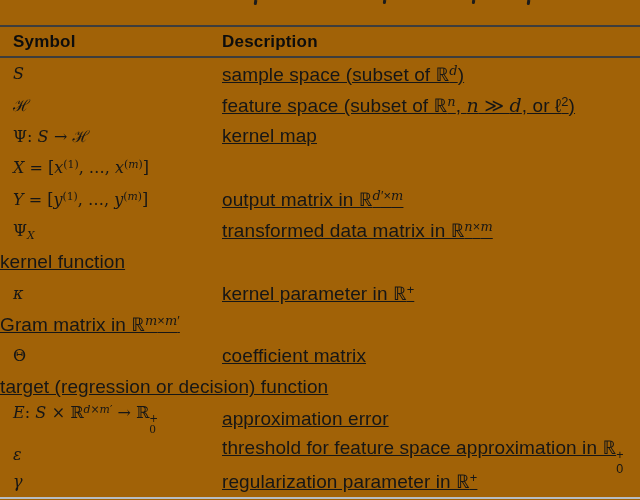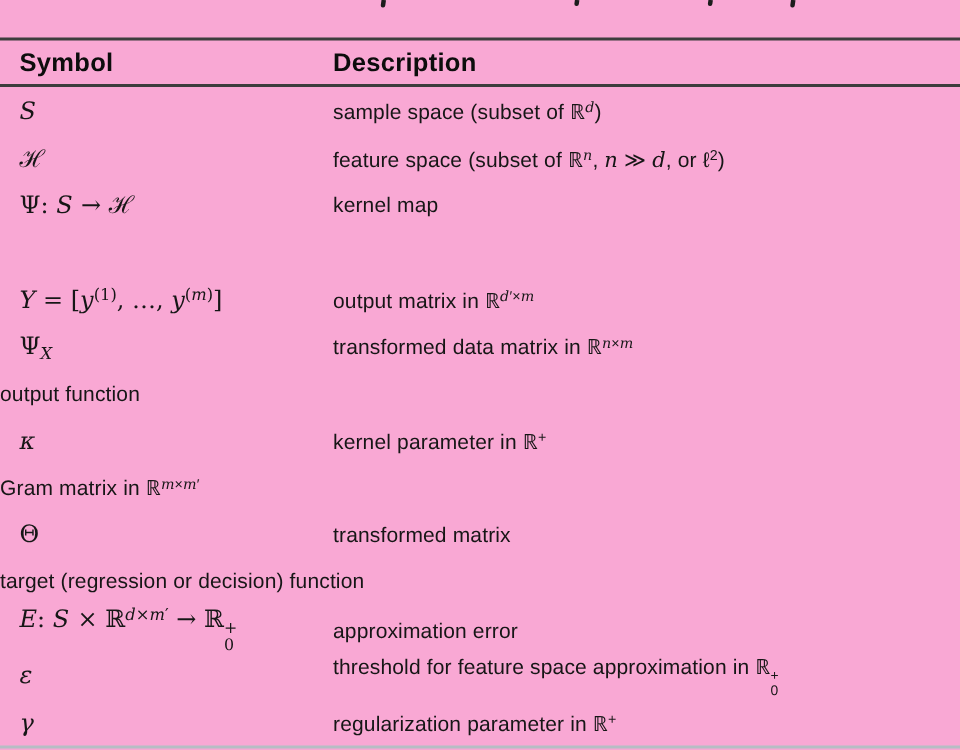--- a/index.html
+++ b/index.html
@@ -1,19 +1,19 @@
 <!DOCTYPE html>
 <html><head>
 <meta charset="utf-8">
 <style>
   html,body{margin:0;padding:0;background:#ffffff;}
   .page{
     position:relative;
     width:640px;height:500px;
-    background:#f9a8d4;
+    background:#a16207;
     overflow:hidden;
     font-family:"Liberation Sans", sans-serif;
     color:#141414;
   }
   
   .frag{
     position:absolute;top:0;width:3px;height:5px;
     background:#1c1c1c;border-radius:0 0 2px 2px;transform:rotate(8deg);
   }
   
@@ -36,21 +36,21 @@
     display:grid;grid-template-columns:222px 1fr;align-items:center;
     height:31.35px;
   }
   .cell{white-space:nowrap;}
   .cell-symbol{
     padding-left:13px;
     font-family:"DejaVu Serif", serif;
     font-size:16px;color:#161616;
   }
   .cell-desc{
-    font-size:14px;color:#161616;letter-spacing:0.1px;
+    font-size:19px;color:#161616;letter-spacing:0.1px;text-decoration:underline;
   }
   
   .it{font-family:"DejaVu Serif", serif;font-style:italic;}
   .cal{font-family:"DejaVu Serif", serif;font-style:italic;letter-spacing:0.5px;}
   sup,sub{font-size:68%;line-height:0;}
   sup{vertical-align:0.45em;}
   sub{vertical-align:-0.3em;}
   sup .it,sub .it{font-size:100%;}
   
   .stk{
@@ -85,42 +85,43 @@
       </div>
       <div class="row">
         <div class="cell cell-symbol">ℋ</div>
         <div class="cell cell-desc">feature space (subset of ℝ<sup><span class="it">n</span></sup>, <span class="it">n</span> ≫ <span class="it">d</span>, or ℓ<sup>2</sup>)</div>
       </div>
       <div class="row">
         <div class="cell cell-symbol">Ψ: <span class="cal">S</span> → ℋ</div>
         <div class="cell cell-desc">kernel map</div>
       </div>
       <div class="row">
+        <div class="cell cell-symbol"><span class="it">X</span> = [<span class="it">x</span><sup>(1)</sup>, …, <span class="it">x</span><sup>(<span class="it">m</span>)</sup>]</div>
       </div>
       <div class="row">
         <div class="cell cell-symbol"><span class="it">Y</span> = [<span class="it">y</span><sup>(1)</sup>, …, <span class="it">y</span><sup>(<span class="it">m</span>)</sup>]</div>
         <div class="cell cell-desc">output matrix in ℝ<sup><span class="it">d</span>′×<span class="it">m</span></sup></div>
       </div>
       <div class="row">
         <div class="cell cell-symbol">Ψ<sub><span class="it">X</span></sub></div>
         <div class="cell cell-desc">transformed data matrix in ℝ<sup><span class="it">n</span>×<span class="it">m</span></sup></div>
       </div>
       <div class="row">
-        <div class="cell cell-desc">output function</div>
+        <div class="cell cell-desc">kernel function</div>
       </div>
       <div class="row">
         <div class="cell cell-symbol"><span class="it">κ</span></div>
         <div class="cell cell-desc">kernel parameter in ℝ<sup>+</sup></div>
       </div>
       <div class="row">
         <div class="cell cell-desc">Gram matrix in ℝ<sup><span class="it">m</span>×<span class="it">m</span>′</sup></div>
       </div>
       <div class="row">
         <div class="cell cell-symbol">Θ</div>
-        <div class="cell cell-desc">transformed matrix</div>
+        <div class="cell cell-desc">coefficient matrix</div>
       </div>
       <div class="row">
         <div class="cell cell-desc">target (regression or decision) function</div>
       </div>
       <div class="row">
         <div class="cell cell-symbol"><span class="it">E</span>: <span class="cal">S</span> × ℝ<sup><span class="it">d</span>×<span class="it">m</span>′</sup> → ℝ<span class="stk">
             <span>+</span>
             <span>0</span>
           </span></div>
         <div class="cell cell-desc">approximation error</div>

